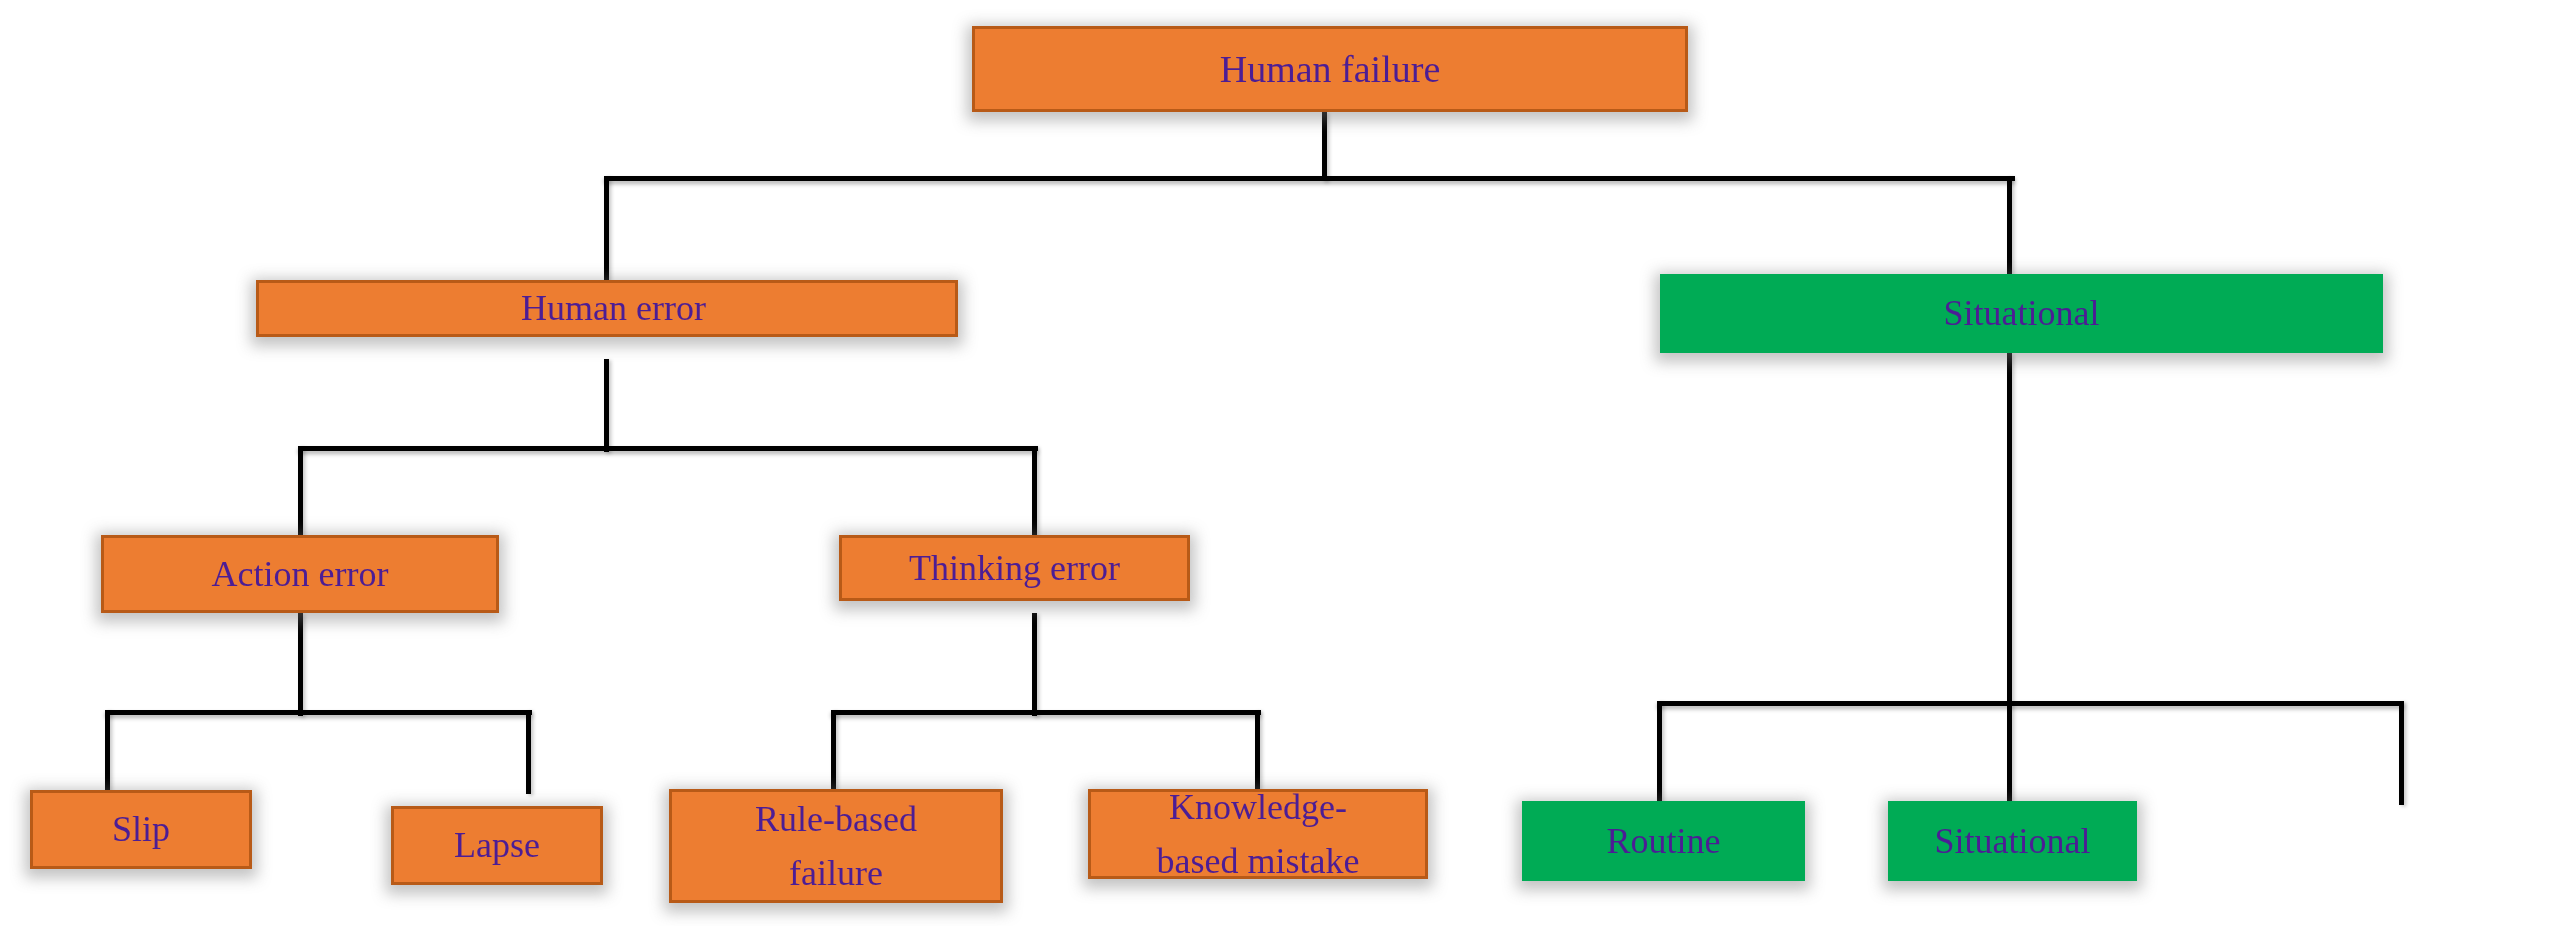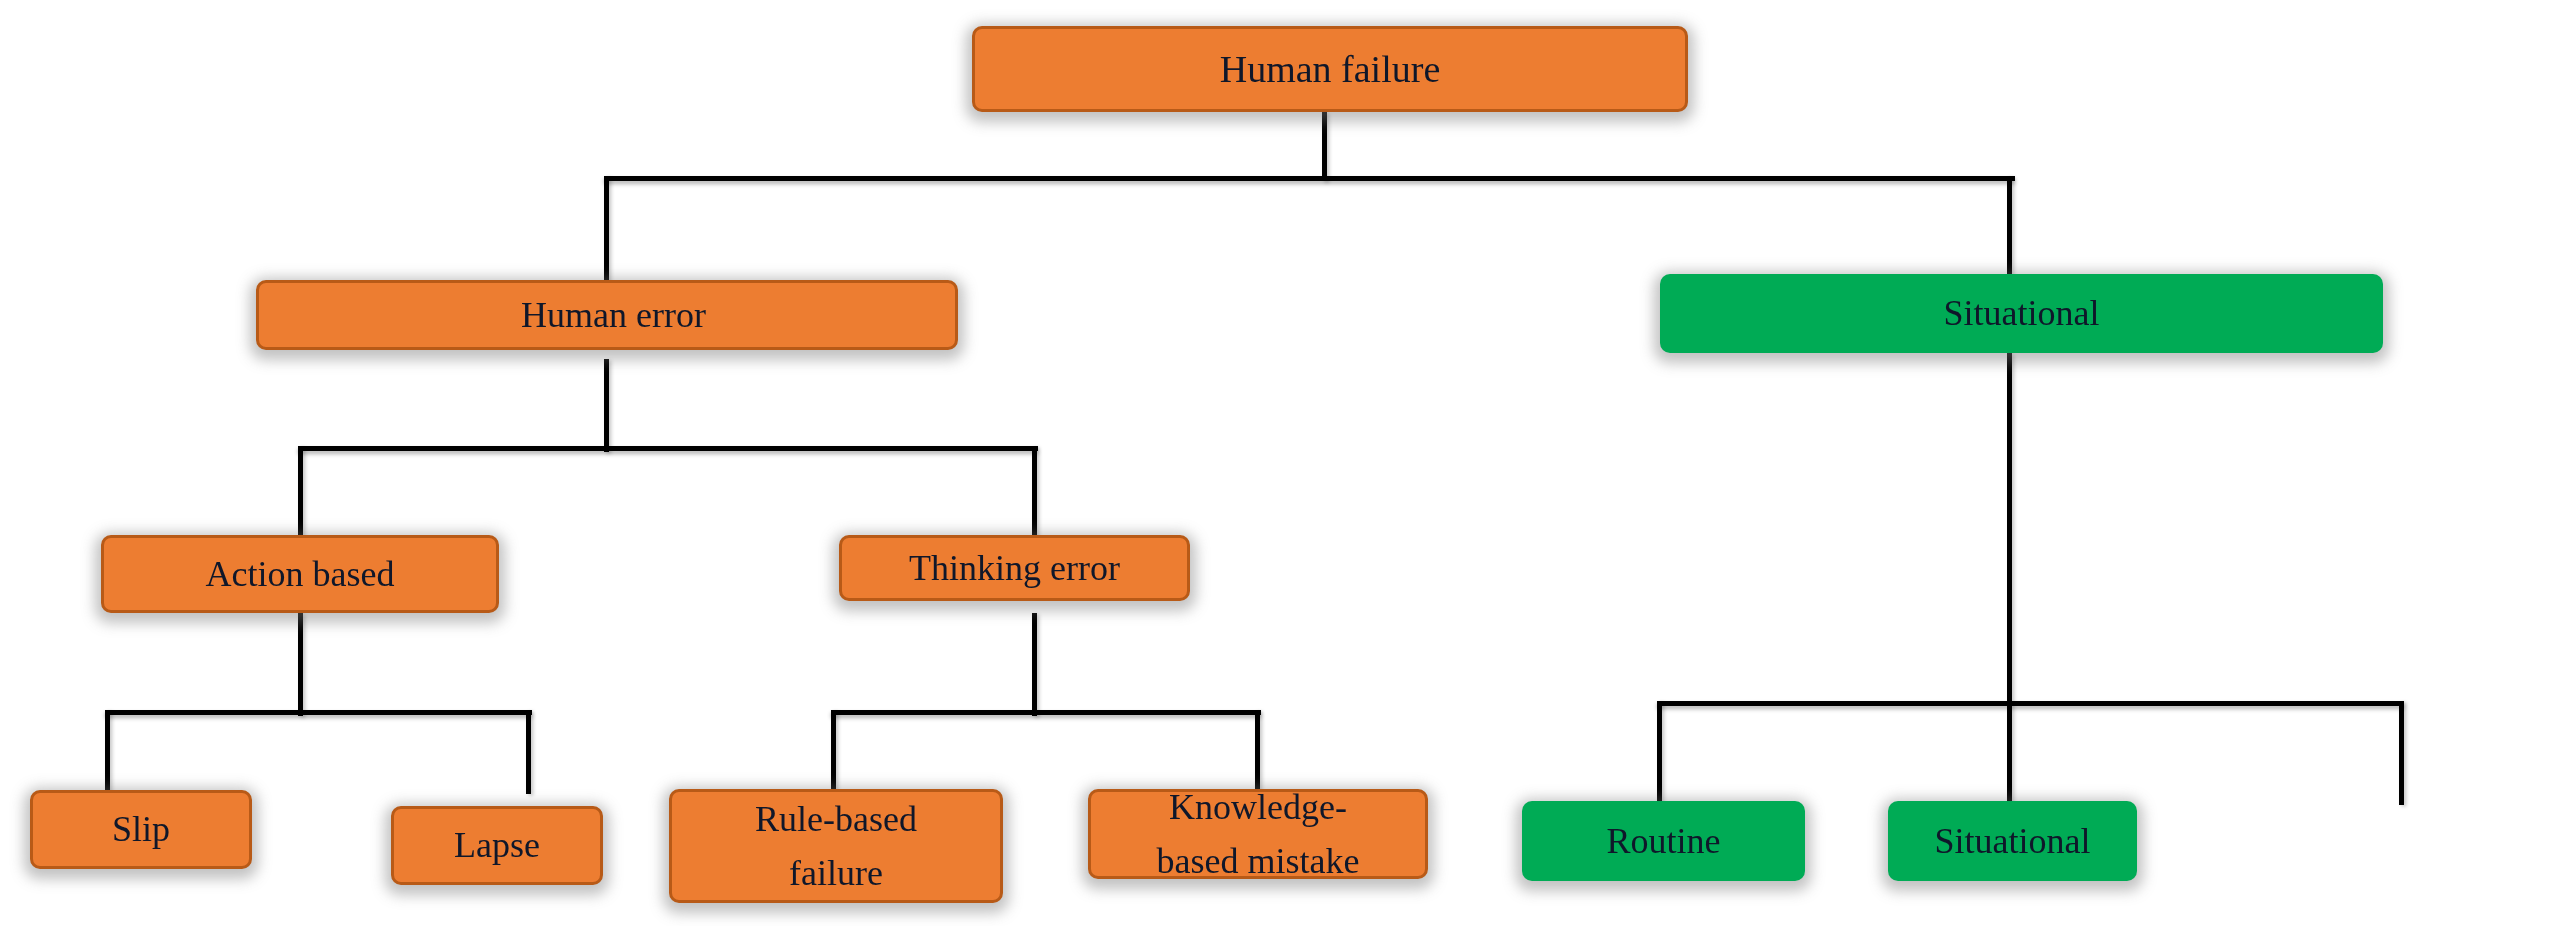--- a/index.html
+++ b/index.html
@@ -16,38 +16,37 @@
     font-family: "Liberation Serif", "DejaVu Serif", serif;
   }
   
   .node {
     position: absolute;
     box-sizing: border-box;
     display: flex;
     align-items: center;
     justify-content: center;
     text-align: center;
-    color: #0f172a;
+    color: #4c1d95;
     font-size: 36px;
     line-height: 1.18;
     white-space: pre-line;
     box-shadow: 0 3.9px 14px 5.4px rgba(120,120,120,0.45);
-    border-radius: 10px;
   }
   .node.orange {
     background: #ed7d31;
     border: 3.1px solid #b85a17;
   }
   .node.green {
     background: #00ab55;
     border: none;
   }
   
   #n-human-failure   { left:972px; top:26px;   width:716px; height:86px; font-size:38px; }
-  #n-human-error     { left:256px;  top:280px;  width:702px; height:70px;padding-left:13px; }
+  #n-human-error     { left:256px;  top:280px;  width:702px; height:57px;padding-left:13px; }
   #n-violations      { left:1660px; top:274px;  width:723px; height:79px; }
   #n-action-error    { left:101px;  top:535px;  width:398px; height:78px; }
   #n-thinking-error  { left:839px; top:535px;  width:351px; height:66px; }
   #n-slip            { left:30px;   top:790px; width:222px; height:79px; }
   #n-lapse           { left:391px;  top:790px; width:212px; height:79px;margin-top:16px; }
   #n-rule-based      { left:669px;  top:789px; width:334px; height:114px; line-height:1.5; }
   #n-knowledge-based { left:1088px; top:789px; width:340px; height:90px; line-height:1.5; }
   #n-routine         { left:1522px; top:801px; width:283px; height:80px; }
   #n-situational     { left:1888px; top:801px; width:249px; height:80px; }
   #n-exceptional     { left:2254px; top:801px; width:283px; height:80px; }
@@ -111,21 +110,21 @@
   <div class="line v" id="l3bdr"></div>
 
   <div class="line v" id="l3cv"></div>
   <div class="line h" id="l3ch"></div>
   <div class="line v" id="l3cdl"></div>
   <div class="line v" id="l3cdr"></div>
 
   <div class="node orange" id="n-human-failure">Human failure</div>
   <div class="node orange" id="n-human-error">Human error</div>
   <div class="node green" id="n-violations">Situational</div>
-  <div class="node orange" id="n-action-error">Action based</div>
+  <div class="node orange" id="n-action-error">Action error</div>
   <div class="node orange" id="n-thinking-error">Thinking error</div>
   <div class="node orange" id="n-slip">Slip</div>
   <div class="node orange" id="n-lapse">Lapse</div>
   <div class="node orange" id="n-rule-based">Rule-based
 failure</div>
   <div class="node orange" id="n-knowledge-based">Knowledge-
 based mistake</div>
   <div class="node green" id="n-routine">Routine</div>
   <div class="node green" id="n-situational">Situational</div>
 

